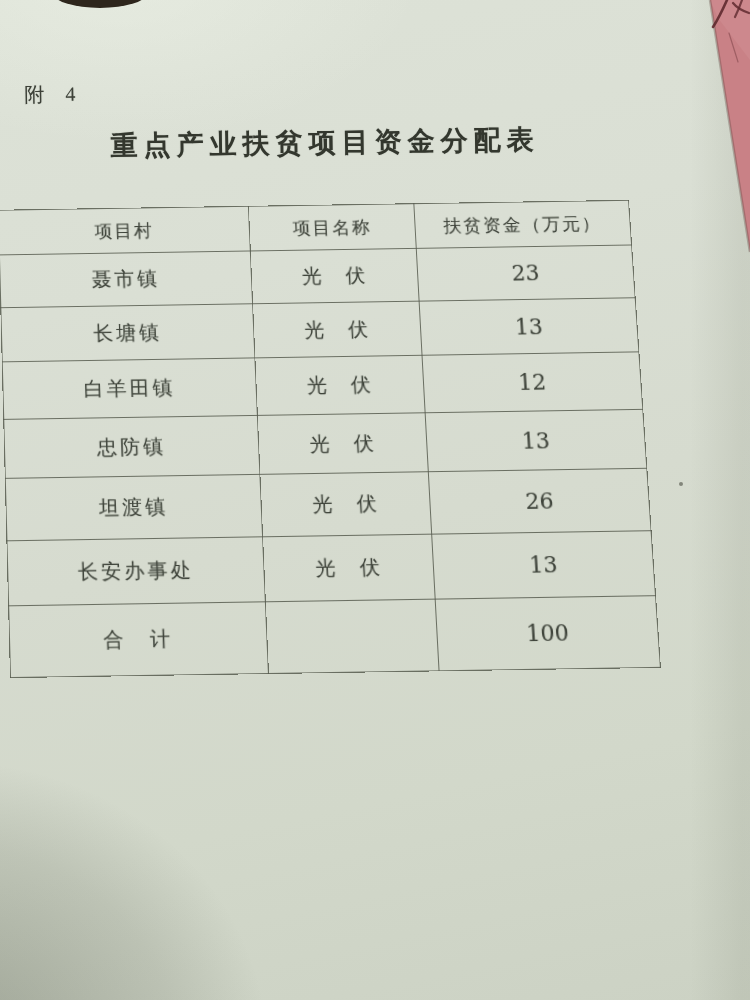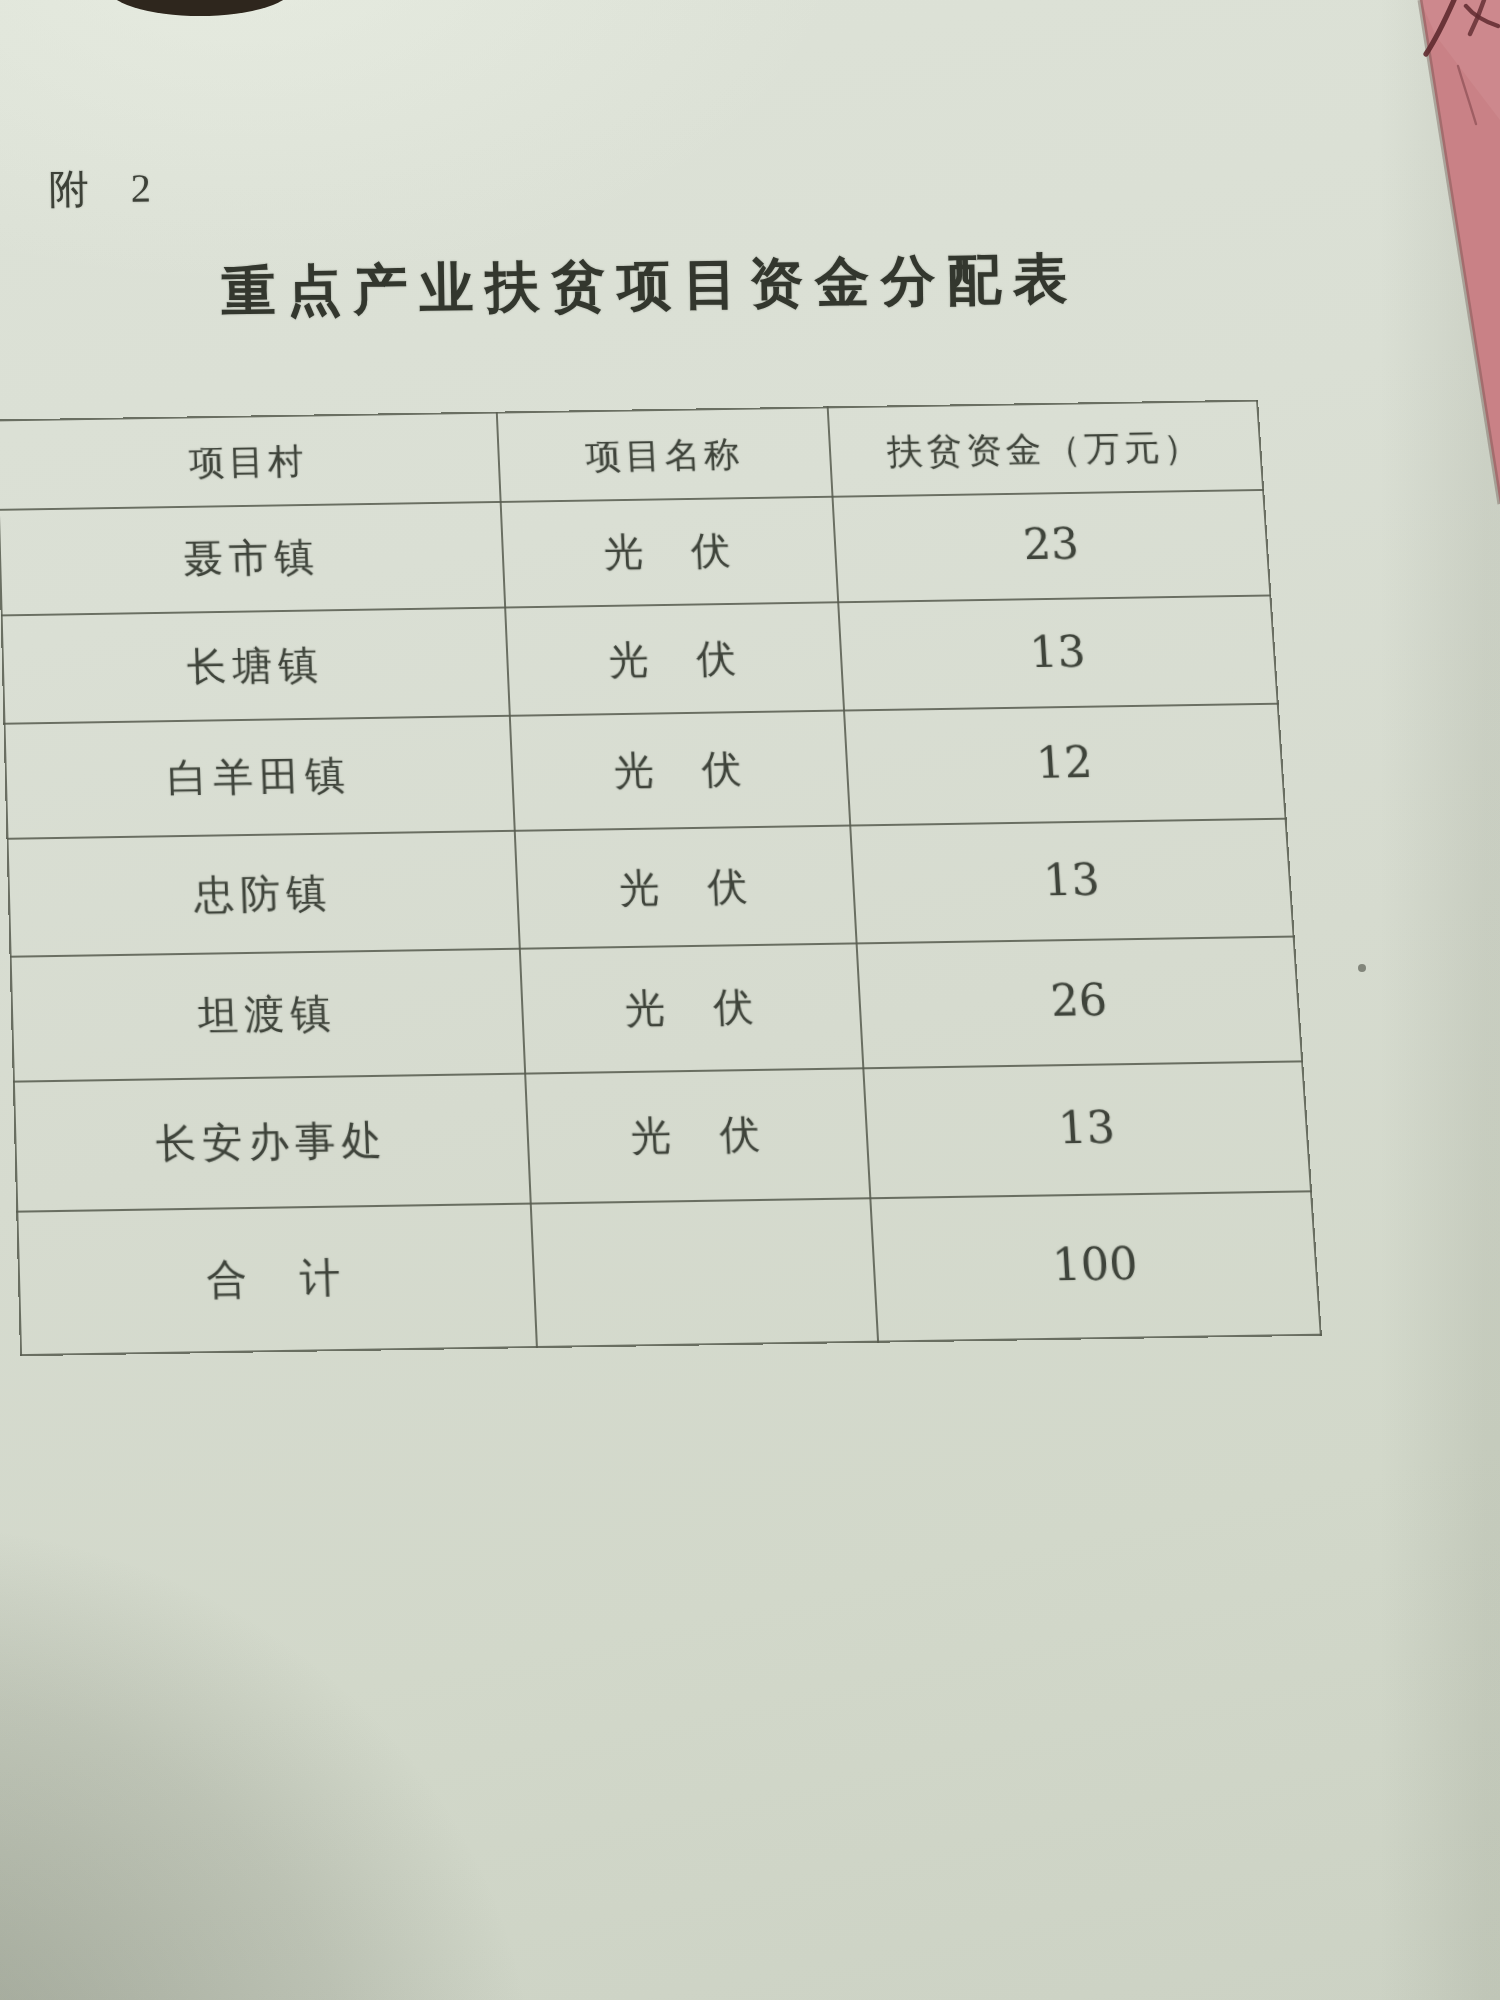--- a/index.html
+++ b/index.html
@@ -88,21 +88,21 @@
     <path d="M 742 0 C 740 6, 738 11, 735 17" stroke-width="2.2" opacity="0.8"></path>
     <path d="M 729 33 C 732 43, 735 52, 738 62" stroke-width="1.2" opacity="0.4"></path>
   </g>
 
   <ellipse cx="100" cy="-7" rx="47" ry="15" fill="#241b12" opacity="0.95"></ellipse>
 
   <circle cx="681" cy="484" r="2" fill="#4a4d42" opacity="0.6"></circle>
 </svg>
 
 <div class="content">
-  <div class="attach">附 2</div>
+  <div class="attach">附 4</div>
   <div class="title">重点产业扶贫项目资金分配表</div>
 
   <div class="tbl-wrap">
     <table>
       <colgroup>
           <col class="c1">
           <col class="c2">
           <col class="c3">
         </colgroup>
       <tbody>

